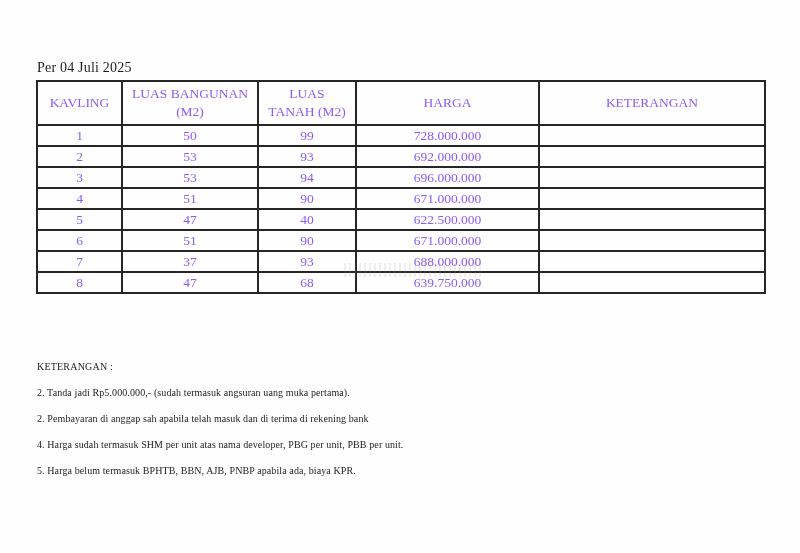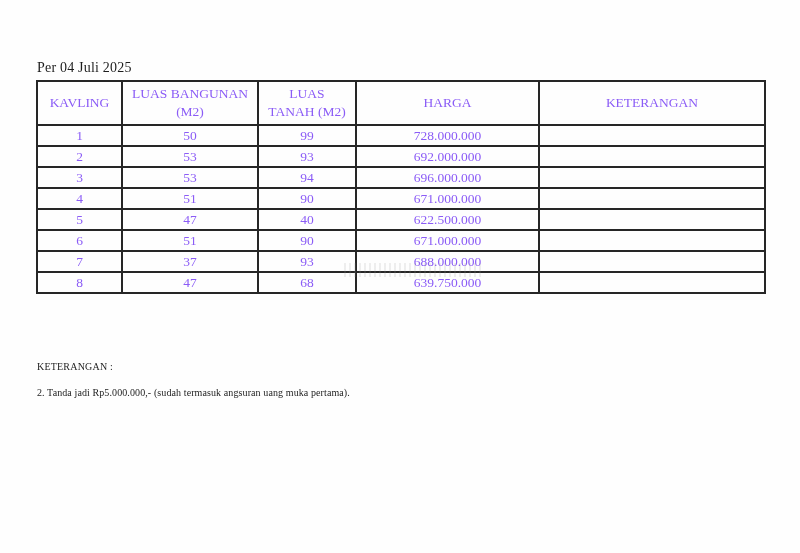--- a/index.html
+++ b/index.html
@@ -184,15 +184,18 @@
         <td></td>
       </tr>
     </tbody>
   </table>
 
   <div class="watermark"></div>
 
   <div class="notes">
     <div class="notes-heading">KETERANGAN :</div>
     <div class="note-line">2. Tanda jadi Rp5.000.000,- (sudah termasuk angsuran uang muka pertama).</div>
+    <div class="note-line">2. Pembayaran di anggap sah apabila telah masuk dan di terima di rekening bank</div>
+    <div class="note-line">4. Harga sudah termasuk SHM per unit atas nama developer, PBG per unit, PBB per unit.</div>
+    <div class="note-line">5. Harga belum termasuk BPHTB, BBN, AJB, PNBP apabila ada, biaya KPR.</div>
   </div>
 
 </div>
 
 </body></html>

